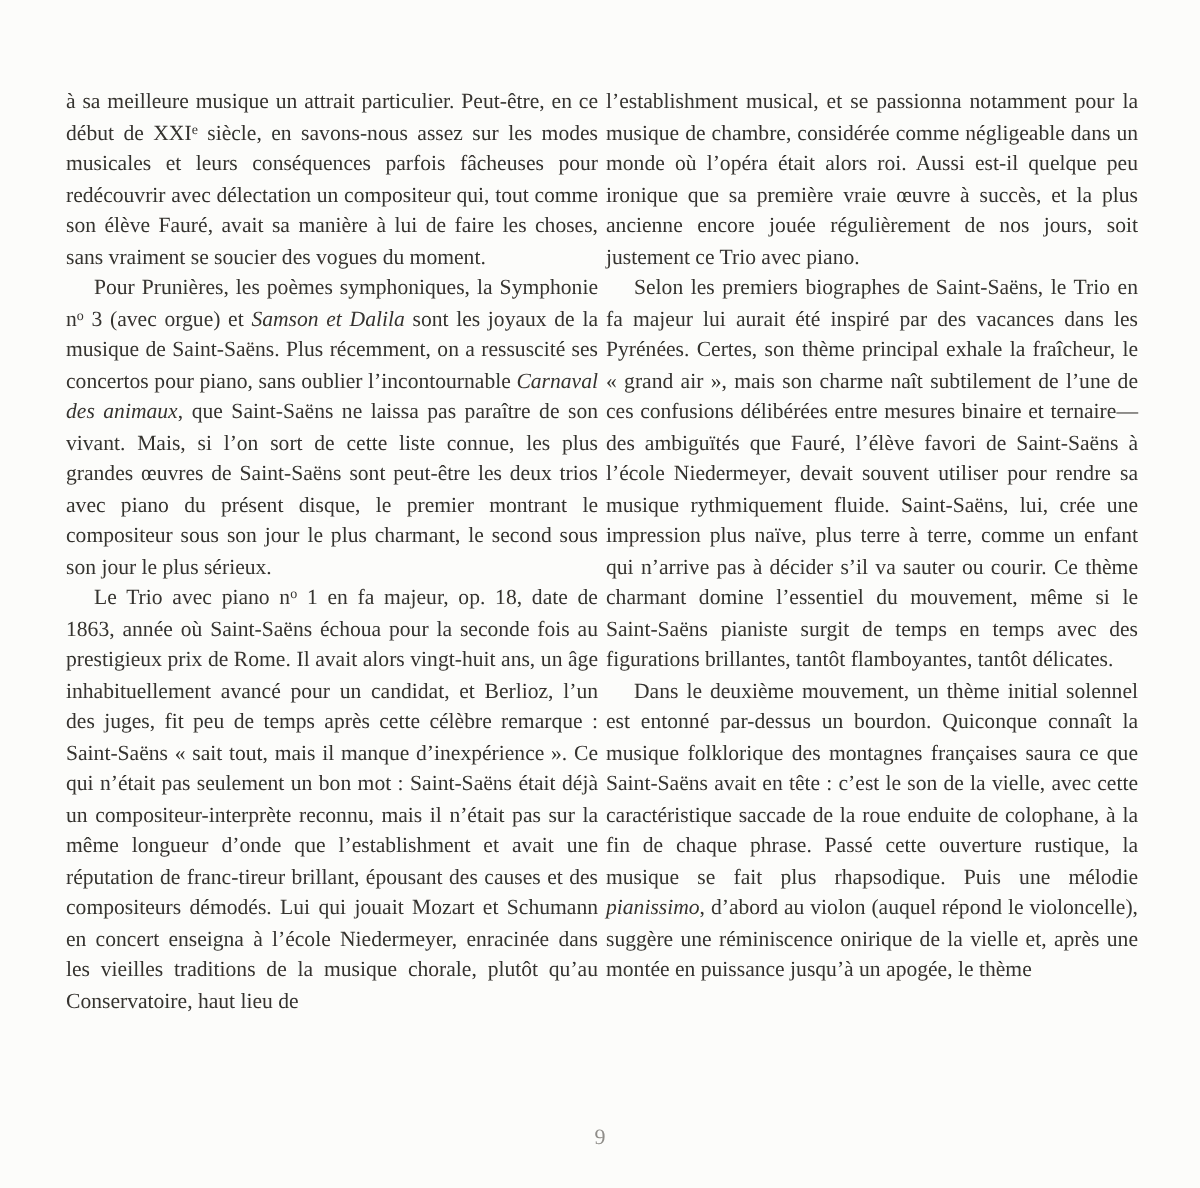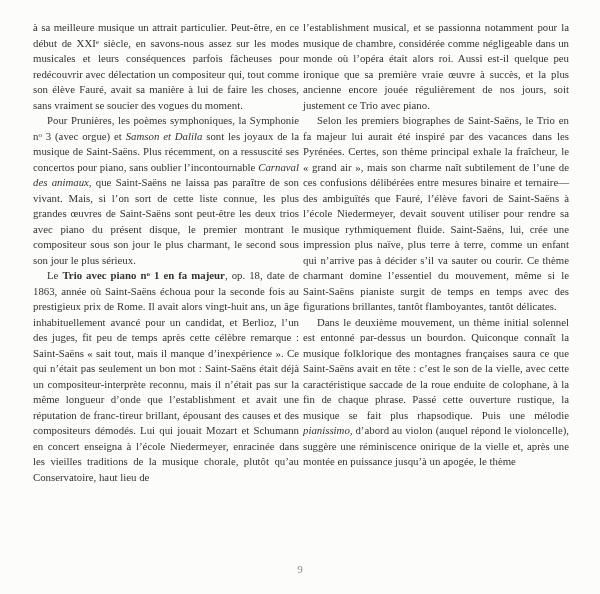--- a/index.html
+++ b/index.html
@@ -12,42 +12,42 @@
     width: 600px;
     height: 594px;
     background: #fcfcfa;
     overflow: hidden;
     font-family: "Liberation Serif", "DejaVu Serif", serif;
     color: #35332f;
   }
   .columns {
     display: flex;
     gap: 4px;
-    padding: 20px 31px 0 33px;
+    padding: 44px 31px 0 33px;
     height: 512px;
     overflow: hidden;
   }
   .column {
     flex: 1 1 0;
     min-width: 0;
     font-size: 10.8px;
     line-height: 15.5px;
     text-align: justify;
     hyphens: auto;
     -webkit-hyphens: auto;
   }
   .column p {
     margin: 0;
     padding: 0;
   }
   .column p.indent {
     text-indent: 14px;
   }
   .column i { }
-  .column b { font-weight: bold; }
+  .column b { font-weight: normal; }
   .column sup {
     font-size: 7px;
     line-height: 0;
     vertical-align: 3px;
   }
   .page-number {
     position: absolute;
     left: 0;
     right: 0;
     top: 563px;

